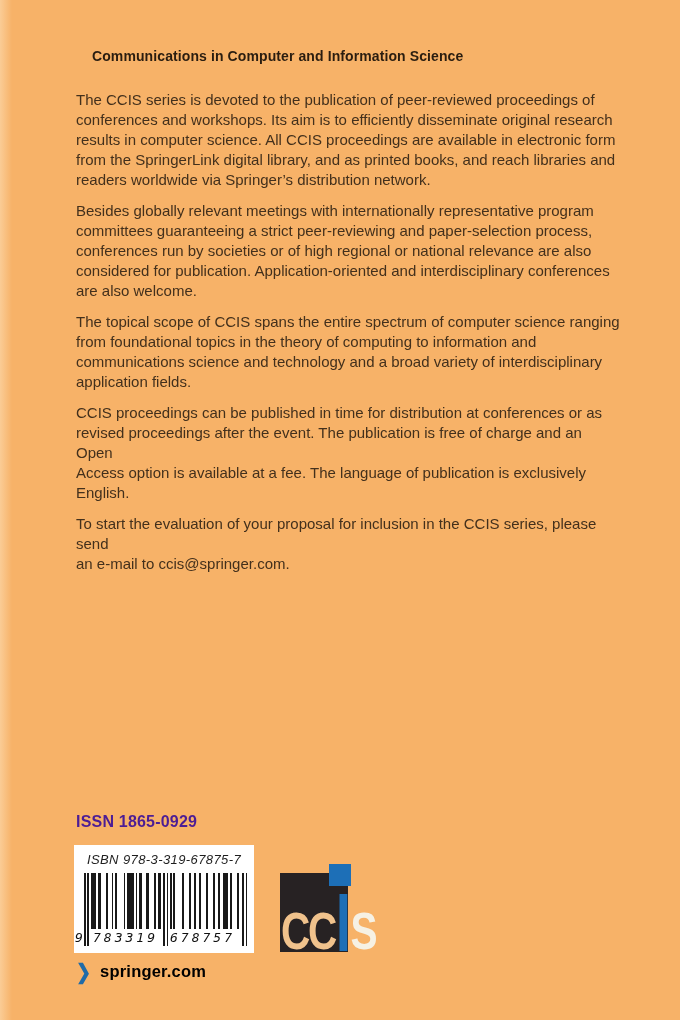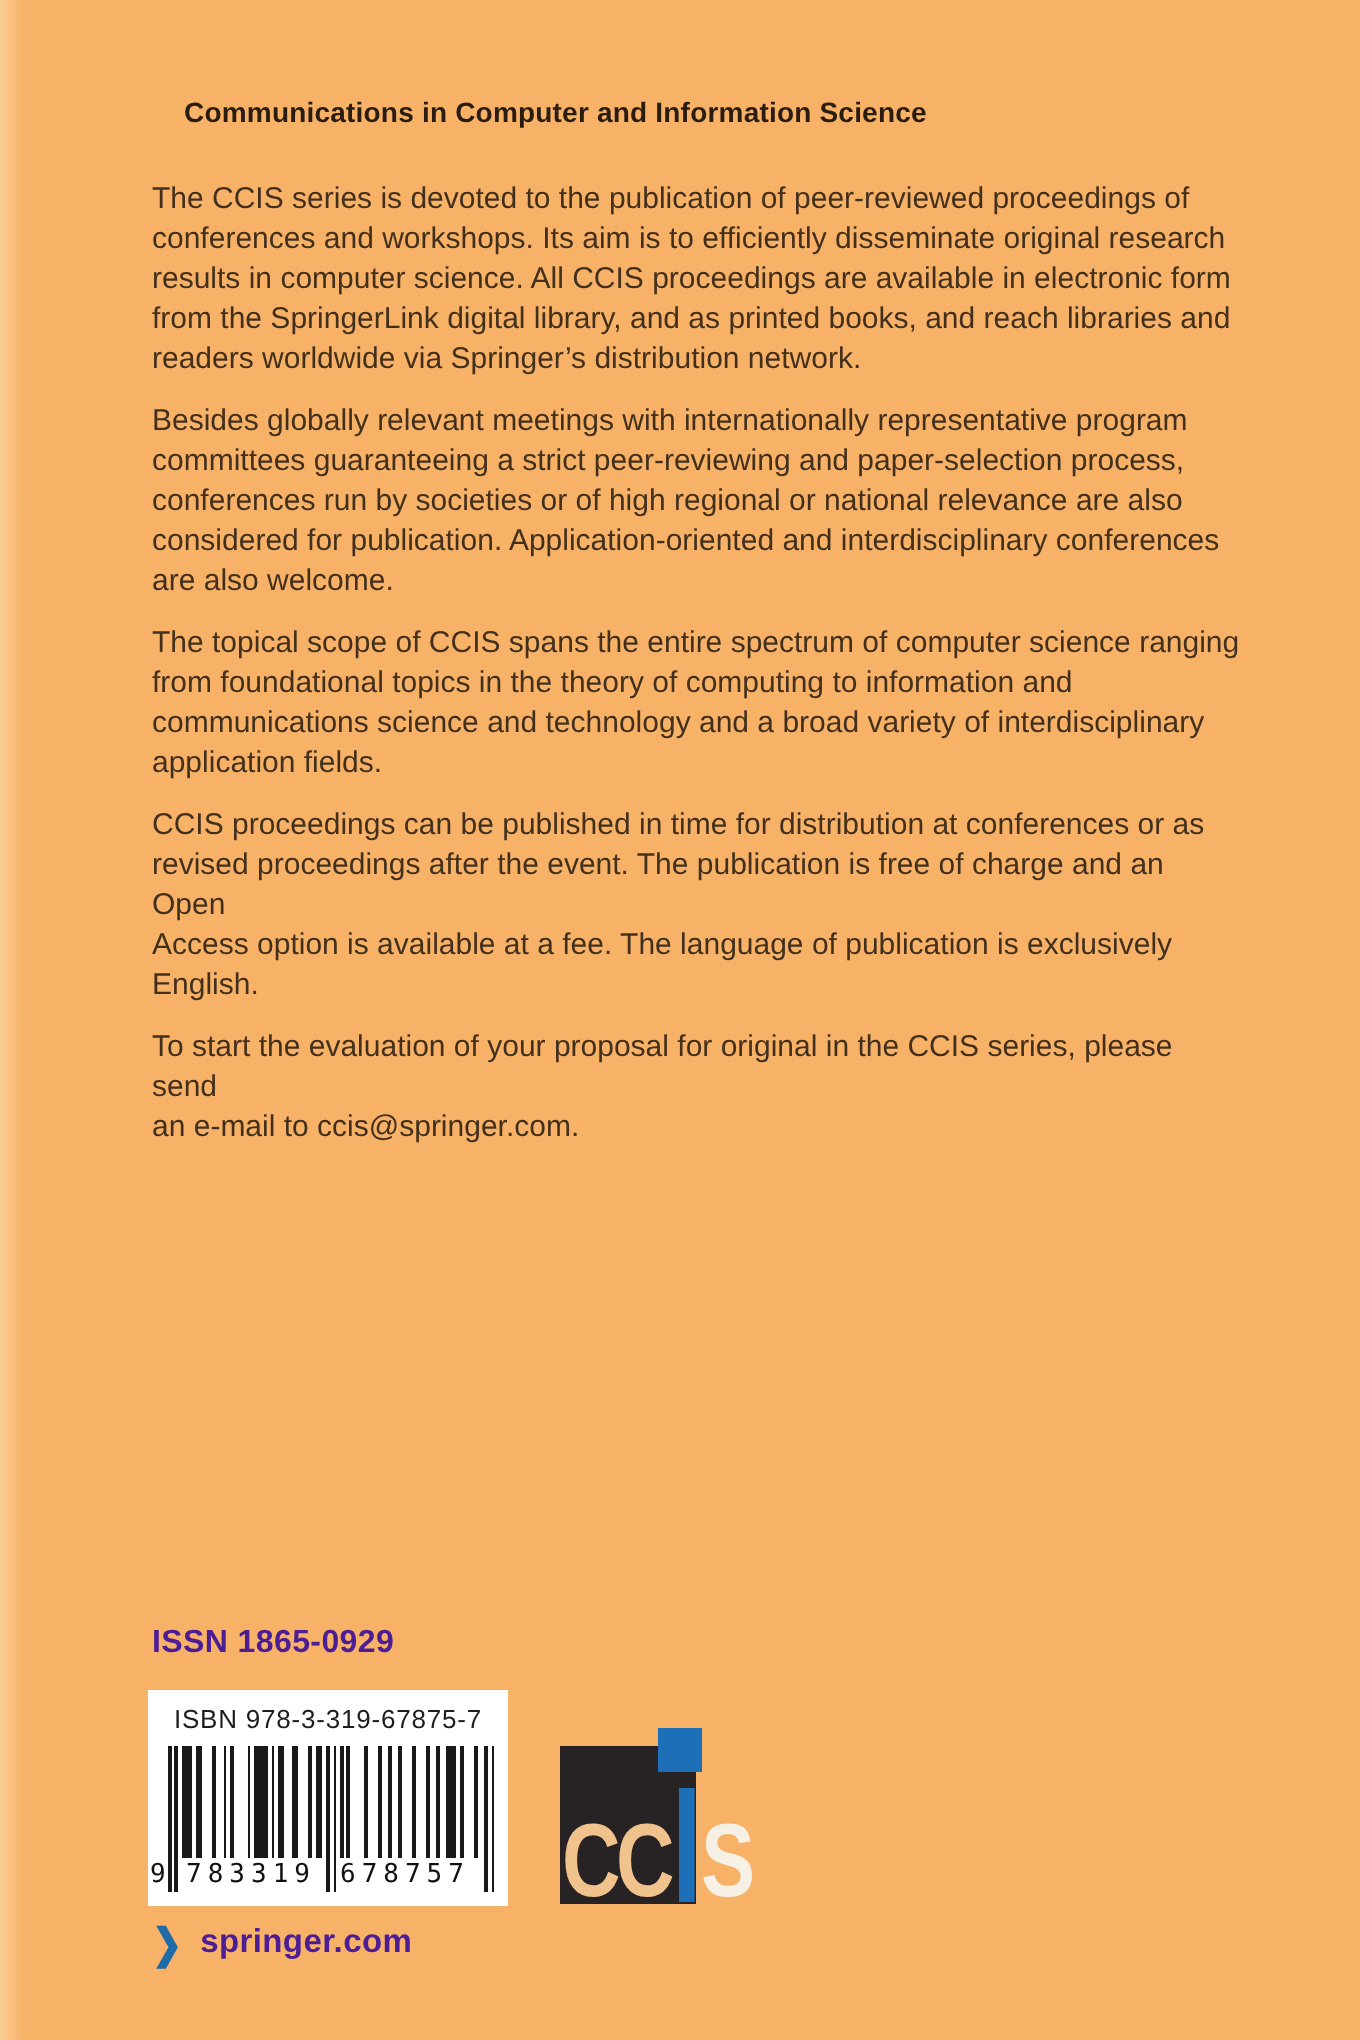--- a/index.html
+++ b/index.html
@@ -37,20 +37,21 @@
 
   .issn{
     position:absolute;left:76px;top:813px;
     font-size:16px;font-weight:600;color:#4c1d95;letter-spacing:0.2px;
   }
 
   
   .barcode-box{
     position:absolute;left:74px;top:845px;width:180px;height:108px;
     background:#ffffff;
+    font-style:italic;
   }
   .isbn-text{
     position:absolute;left:0;top:7px;width:100%;
     text-align:center;font-size:13px;letter-spacing:0.4px;color:#1E1E1E;
   }
   .bars{
     position:absolute;left:10px;top:28px;height:74px;
     display:flex;align-items:flex-start;
   }
   .mod{flex:0 0 auto;width:1.73px;height:56px;}
@@ -88,21 +89,21 @@
   
   .footer{
     position:absolute;left:76px;top:962px;
     display:flex;align-items:center;gap:9px;
   }
   .chevron{
     color:#1F6BA8;font-size:18px;font-weight:bold;line-height:1;
     transform:scaleY(1.15);
   }
   .site{
-    font-size:16.5px;font-weight:600;color:#4c1d95;letter-spacing:0.2px;
+    font-size:16.5px;font-weight:600;color:#000000;letter-spacing:0.2px;
   }
 </style>
 </head>
 <body>
 
 <div class="cover">
 
   <div class="text-block">
     <h1 class="series-title">Communications in Computer and Information Science</h1>
     <p>The CCIS series is devoted to the publication of peer-reviewed proceedings of
@@ -115,21 +116,21 @@
 conferences run by societies or of high regional or national relevance are also
 considered for publication. Application-oriented and interdisciplinary conferences
 are also welcome.</p>
     <p>The topical scope of CCIS spans the entire spectrum of computer science ranging
 from foundational topics in the theory of computing to information and
 communications science and technology and a broad variety of  interdisciplinary
 application fields.</p>
     <p>CCIS proceedings can be published in time for distribution at conferences or as
 revised proceedings after the event. The publication is free of charge and an Open
 Access option is available at a fee. The language of publication is exclusively English.</p>
-    <p>To start the evaluation of your proposal for original in the CCIS series, please send
+    <p>To start the evaluation of your proposal for inclusion in the CCIS series, please send
 an e-mail to ccis@springer.com.</p>
   </div>
 
   <div class="issn">ISSN 1865-0929</div>
 
   <div class="barcode-box">
     <div class="isbn-text">ISBN 978-3-319-67875-7</div>
     <div class="bars" id="barcode-bars">
         <div class="mod on tall"></div>
         <div class="mod tall"></div>

